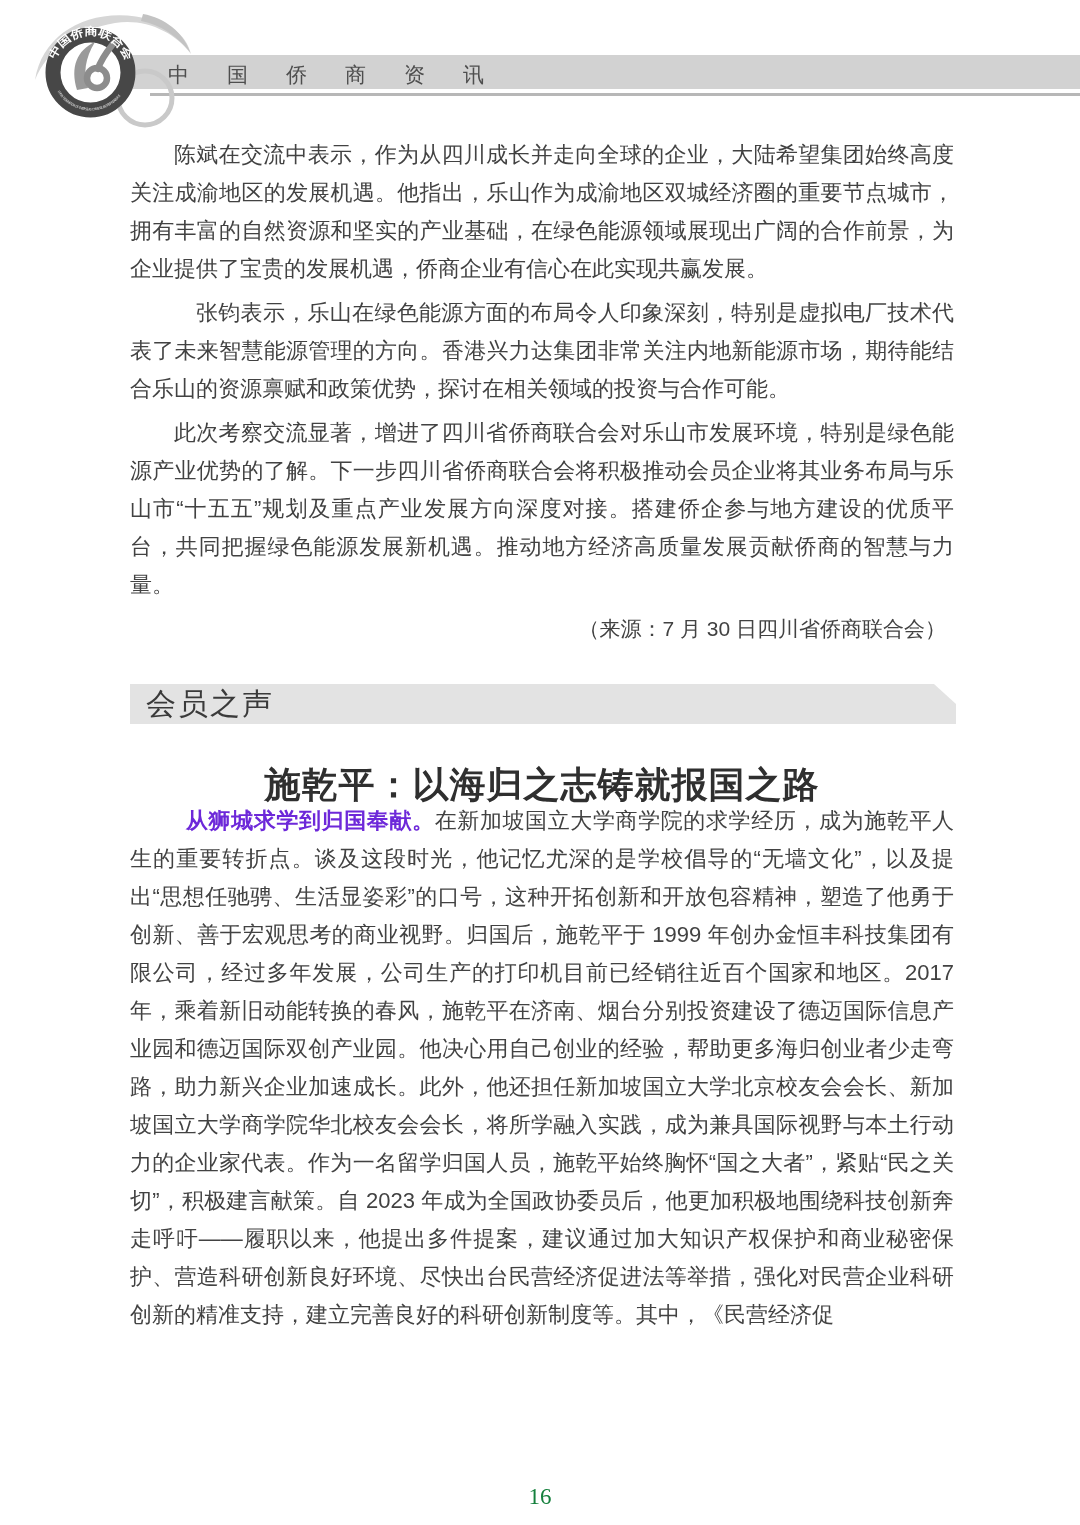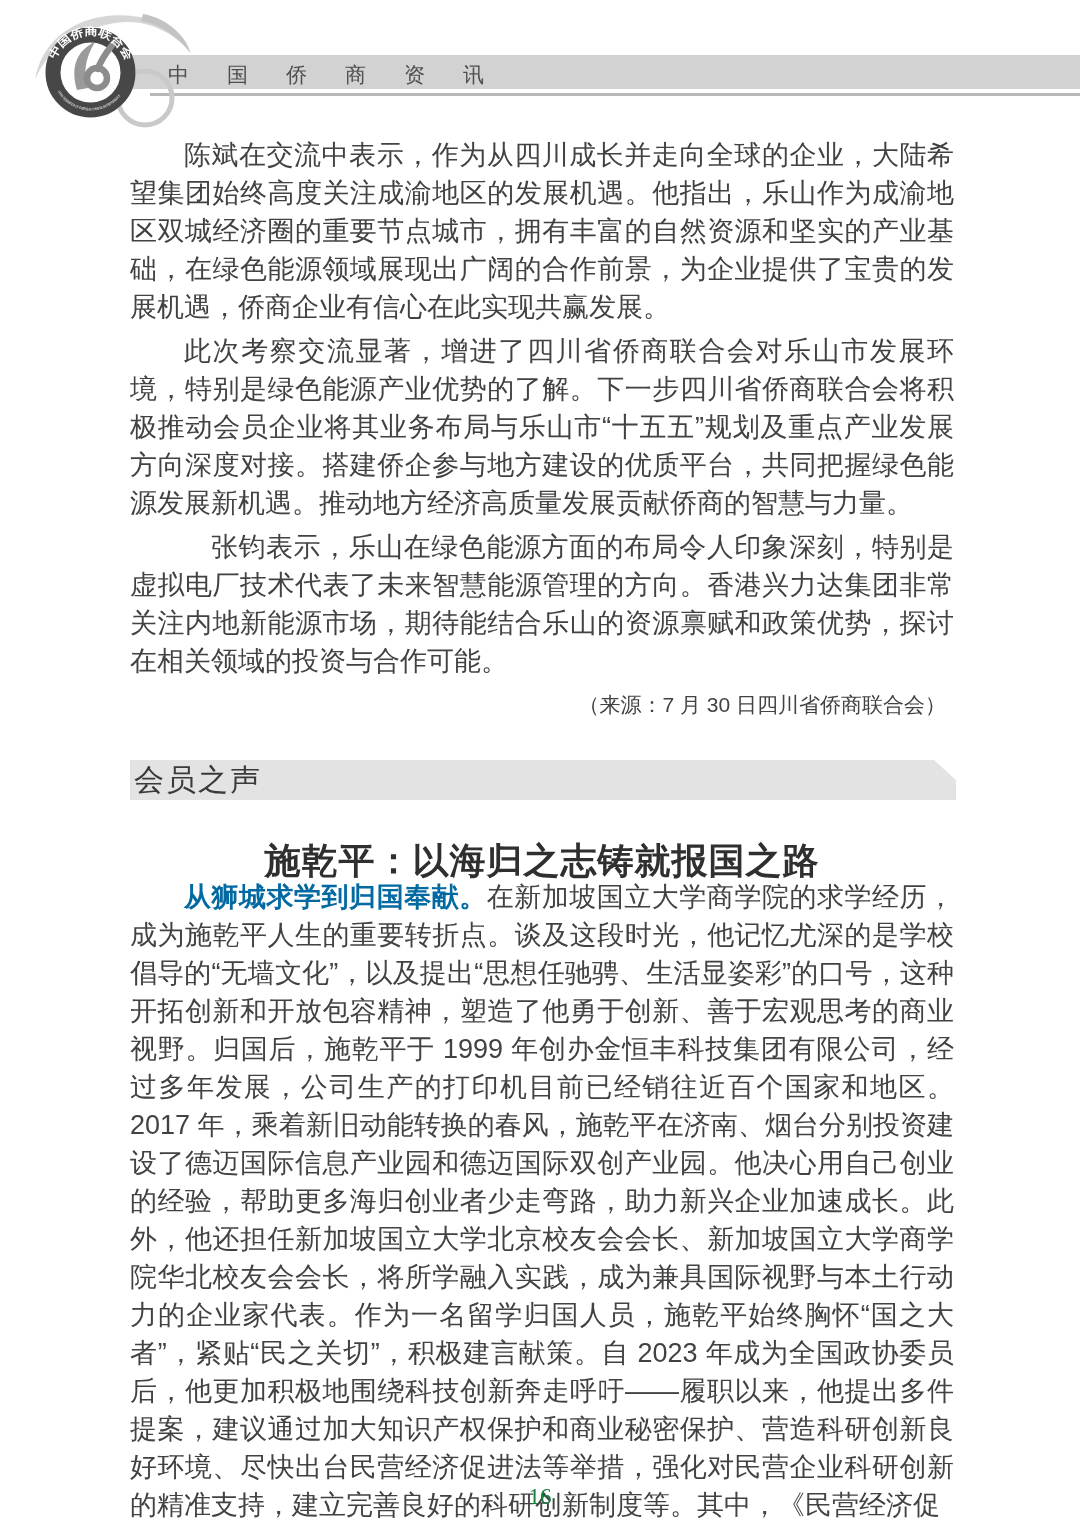--- a/index.html
+++ b/index.html
@@ -35,42 +35,42 @@
     font-size:21px;letter-spacing:38px;color:#4e4e4e;
     white-space:nowrap;
     text-align:right;
   }
   .logo-wrap{position:absolute;left:25px;top:2px;z-index:3;width:178px;height:150px;}
   
   .main{
     position:absolute;left:130px;top:136px;width:824px;
   }
   p.body{
-    font-size:27px;line-height:38px;
+    font-size:22px;line-height:38px;
     text-align:justify;
     text-indent:2em;
     margin:0 0 6px 0;
     color:var(--text);
   }
   p.body.indent-3{text-indent:3em;}
-  .lead{font-weight:bold;color:#0369a1;}
+  .lead{font-weight:bold;color:#6d28d9;margin-left:12px;}
   .source-line{
     font-size:21px;line-height:38px;
     text-align:right;margin:2px 8px 0 0;color:var(--text);
   }
   .section-band{
     margin-top:36px;height:40px;width:826px;
     background:var(--sectionBand);
     clip-path:polygon(0 0, calc(100% - 22px) 0, 100% 20px, 100% 100%, 0 100%);
     display:flex;align-items:center;
   }
   .section-band .label{
     font-family:"Liberation Serif", serif;
     font-size:30px;color:#3a3a3a;letter-spacing:2px;
-    padding-left:4px;line-height:40px;
+    padding-left:16px;line-height:40px;
   }
   .article-title{
     margin-top:44px;
     text-align:center;
     font-size:36px;line-height:34px;
     font-weight:bold;color:var(--heading);
     letter-spacing:1px;
   }
   .para-a{margin-top:34px;}
   
@@ -113,22 +113,22 @@
       </text>
       <text font-size="3.6" fill="#ffffff" font-family="Liberation Sans, sans-serif">
         <textPath href="#arcBottom" startOffset="0" textLength="74" lengthAdjust="spacingAndGlyphs">CHINA FEDERATION OF OVERSEAS CHINESE ENTREPRENEURS</textPath>
       </text>
     </svg>
   </div>
 
   <div class="main">
 
     <p class="body">陈斌在交流中表示，作为从四川成长并走向全球的企业，大陆希望集团始终高度关注成渝地区的发展机遇。他指出，乐山作为成渝地区双城经济圈的重要节点城市，拥有丰富的自然资源和坚实的产业基础，在绿色能源领域展现出广阔的合作前景，为企业提供了宝贵的发展机遇，侨商企业有信心在此实现共赢发展。</p>
+    <p class="body indent-3">张钧表示，乐山在绿色能源方面的布局令人印象深刻，特别是虚拟电厂技术代表了未来智慧能源管理的方向。香港兴力达集团非常关注内地新能源市场，期待能结合乐山的资源禀赋和政策优势，探讨在相关领域的投资与合作可能。</p>
     <p class="body">此次考察交流显著，增进了四川省侨商联合会对乐山市发展环境，特别是绿色能源产业优势的了解。下一步四川省侨商联合会将积极推动会员企业将其业务布局与乐山市“十五五”规划及重点产业发展方向深度对接。搭建侨企参与地方建设的优质平台，共同把握绿色能源发展新机遇。推动地方经济高质量发展贡献侨商的智慧与力量。</p>
-    <p class="body indent-3">张钧表示，乐山在绿色能源方面的布局令人印象深刻，特别是虚拟电厂技术代表了未来智慧能源管理的方向。香港兴力达集团非常关注内地新能源市场，期待能结合乐山的资源禀赋和政策优势，探讨在相关领域的投资与合作可能。</p>
 
     <p class="source-line">（来源：7 月 30 日四川省侨商联合会）</p>
 
     <div class="section-band">
       <span class="label">会员之声</span>
     </div>
 
     <h1 class="article-title">施乾平：以海归之志铸就报国之路</h1>
 
 

